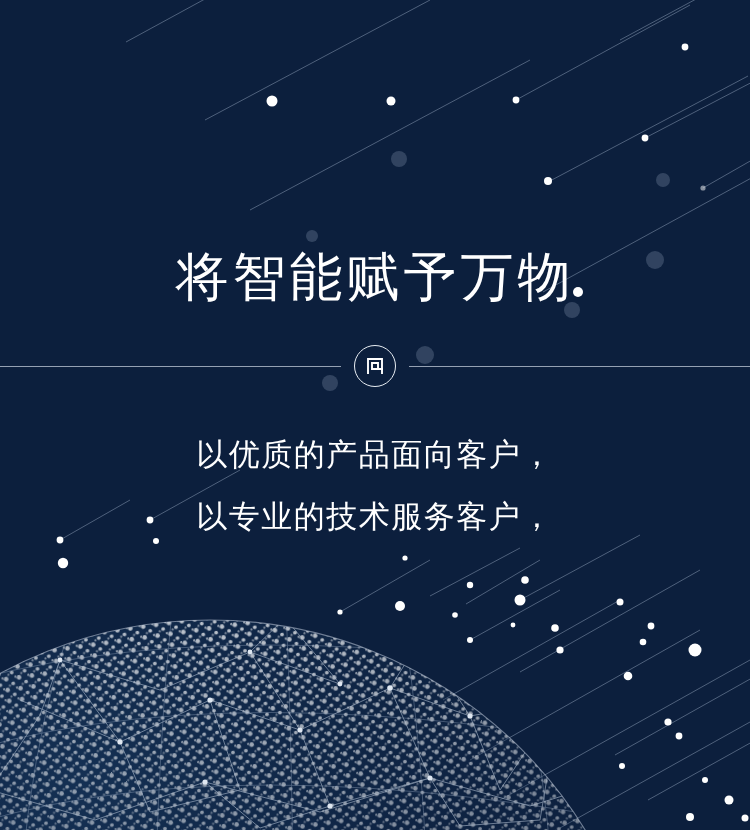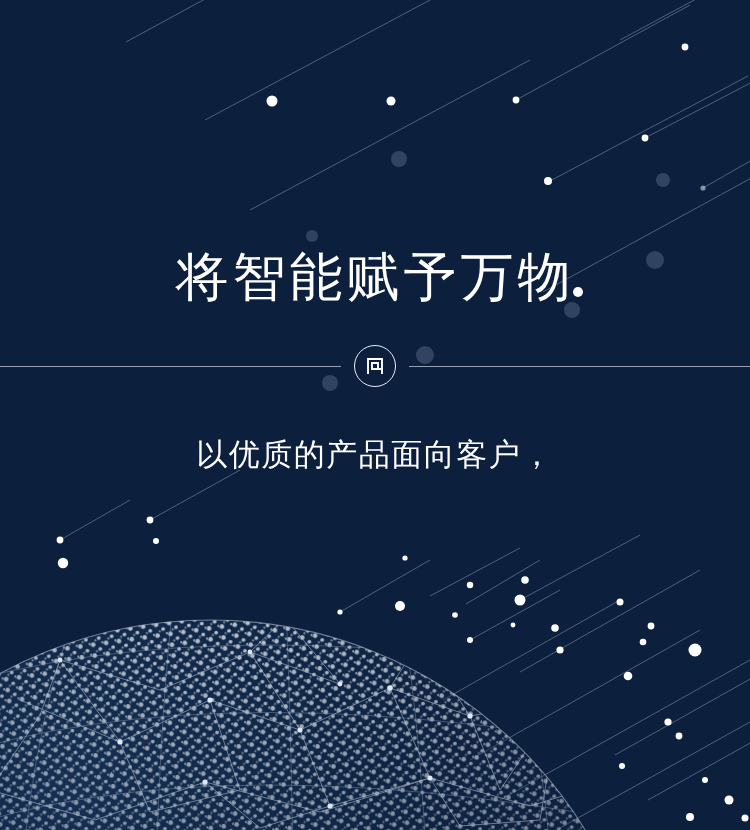--- a/index.html
+++ b/index.html
@@ -276,15 +276,16 @@
       <svg width="24" height="24" viewBox="0 0 24 24" fill="none" stroke="#ffffff" stroke-width="1.9" stroke-linecap="square" stroke-linejoin="miter">
         <path d="M5 19 V5 H19 V19"></path>
         <path d="M19 15 H9 V9 H15 V15"></path>
       </svg>
     </span>
     <span class="rule right"></span>
   </div>
 
   <div id="slogan">
     <span class="slogan-line">以优质的产品面向客户，</span>
+    <span class="slogan-line">以专业的技术服务客户，</span>
   </div>
 
 </div>
 
 </body></html>

